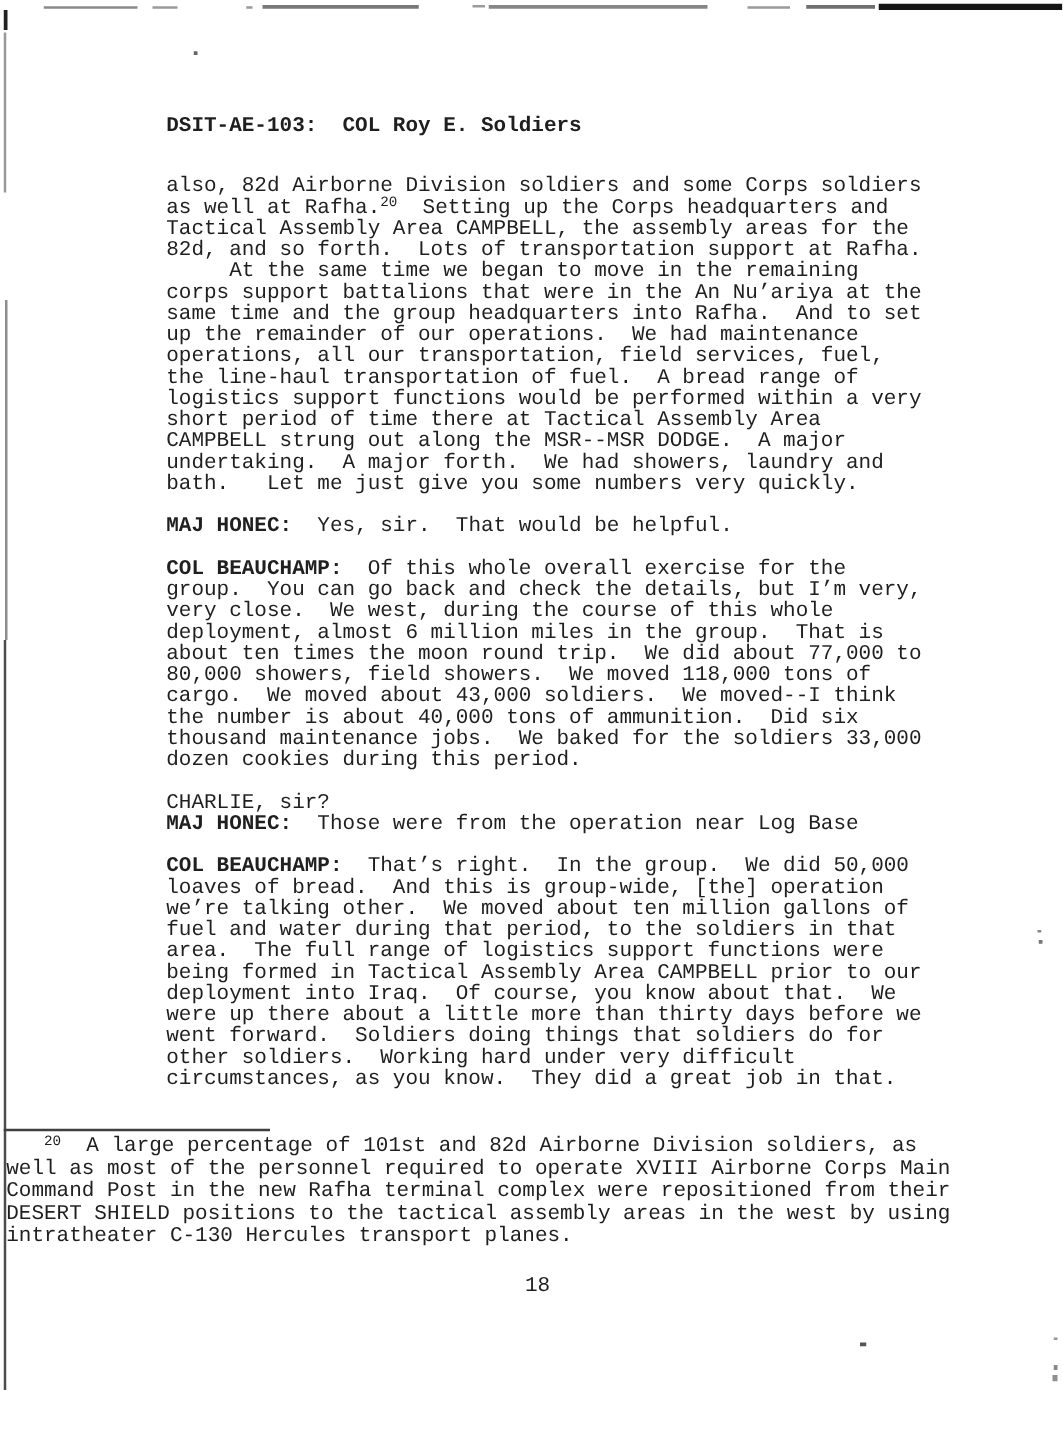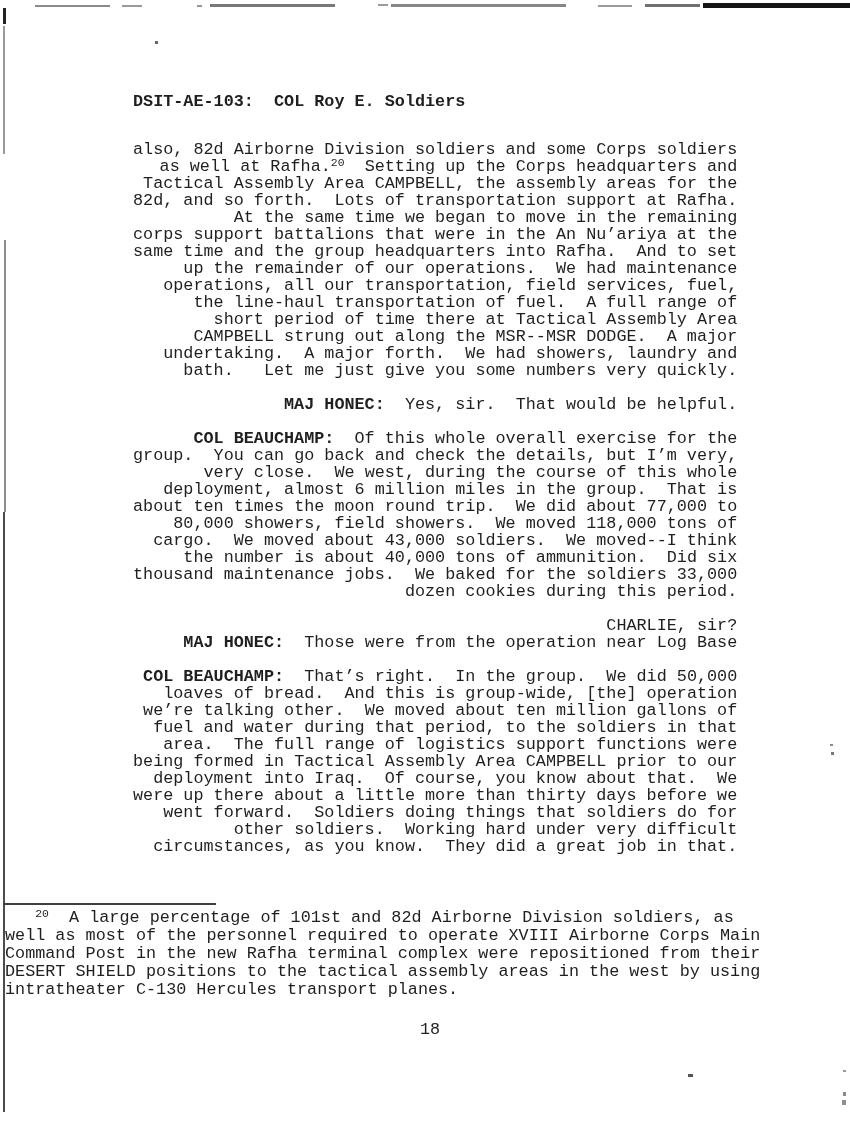--- a/index.html
+++ b/index.html
@@ -21,21 +21,21 @@
     font-size: 16.8px;
     font-weight: bold;
     white-space: pre;
   }
   .body-text {
     position: absolute;
     left: 133px;
     top: 141px;
     font-size: 16.8px;
   }
-  .body-text .tline { line-height: 17px; height: 17px; text-align: right; }
+  .body-text .tline { line-height: 17px; height: 17px; }
   .footnote {
     position: absolute;
     left: 5px;
     top: 909px;
     font-size: 16.8px;
   }
   .footnote .tline { line-height: 18px; height: 18px; }
   .tline { white-space: pre; }
   .tline .bold { font-weight: bold; }
   .tline sup {
@@ -115,21 +115,22 @@
   <div class="body-text">
       <div class="tline"><span>also, 82d Airborne Division soldiers and some Corps soldiers</span></div>
       <div class="tline"><span>as well at Rafha.</span><sup>20</sup><span>  Setting up the Corps headquarters and</span></div>
       <div class="tline"><span>Tactical Assembly Area CAMPBELL, the assembly areas for the</span></div>
       <div class="tline"><span>82d, and so forth.  Lots of transportation support at Rafha.</span></div>
       <div class="tline"><span>     At the same time we began to move in the remaining</span></div>
       <div class="tline"><span>corps support battalions that were in the An Nu’ariya at the</span></div>
       <div class="tline"><span>same time and the group headquarters into Rafha.  And to set</span></div>
       <div class="tline"><span>up the remainder of our operations.  We had maintenance</span></div>
       <div class="tline"><span>operations, all our transportation, field services, fuel,</span></div>
-      <div class="tline"><span>the line-haul transportation of fuel.  A full range of</span></div>
+      <div class="tline"><span>the line-haul transportation of fuel.  A bread range of</span></div>
+      <div class="tline"><span>logistics support functions would be performed within a very</span></div>
       <div class="tline"><span>short period of time there at Tactical Assembly Area</span></div>
       <div class="tline"><span>CAMPBELL strung out along the MSR--MSR DODGE.  A major</span></div>
       <div class="tline"><span>undertaking.  A major forth.  We had showers, laundry and</span></div>
       <div class="tline"><span>bath.   Let me just give you some numbers very quickly.</span></div>
       <div class="tline"><span> </span></div>
       <div class="tline"><span class="bold">MAJ HONEC:</span><span>  Yes, sir.  That would be helpful.</span></div>
       <div class="tline"><span> </span></div>
       <div class="tline"><span class="bold">COL BEAUCHAMP:</span><span>  Of this whole overall exercise for the</span></div>
       <div class="tline"><span>group.  You can go back and check the details, but I’m very,</span></div>
       <div class="tline"><span>very close.  We west, during the course of this whole</span></div>

